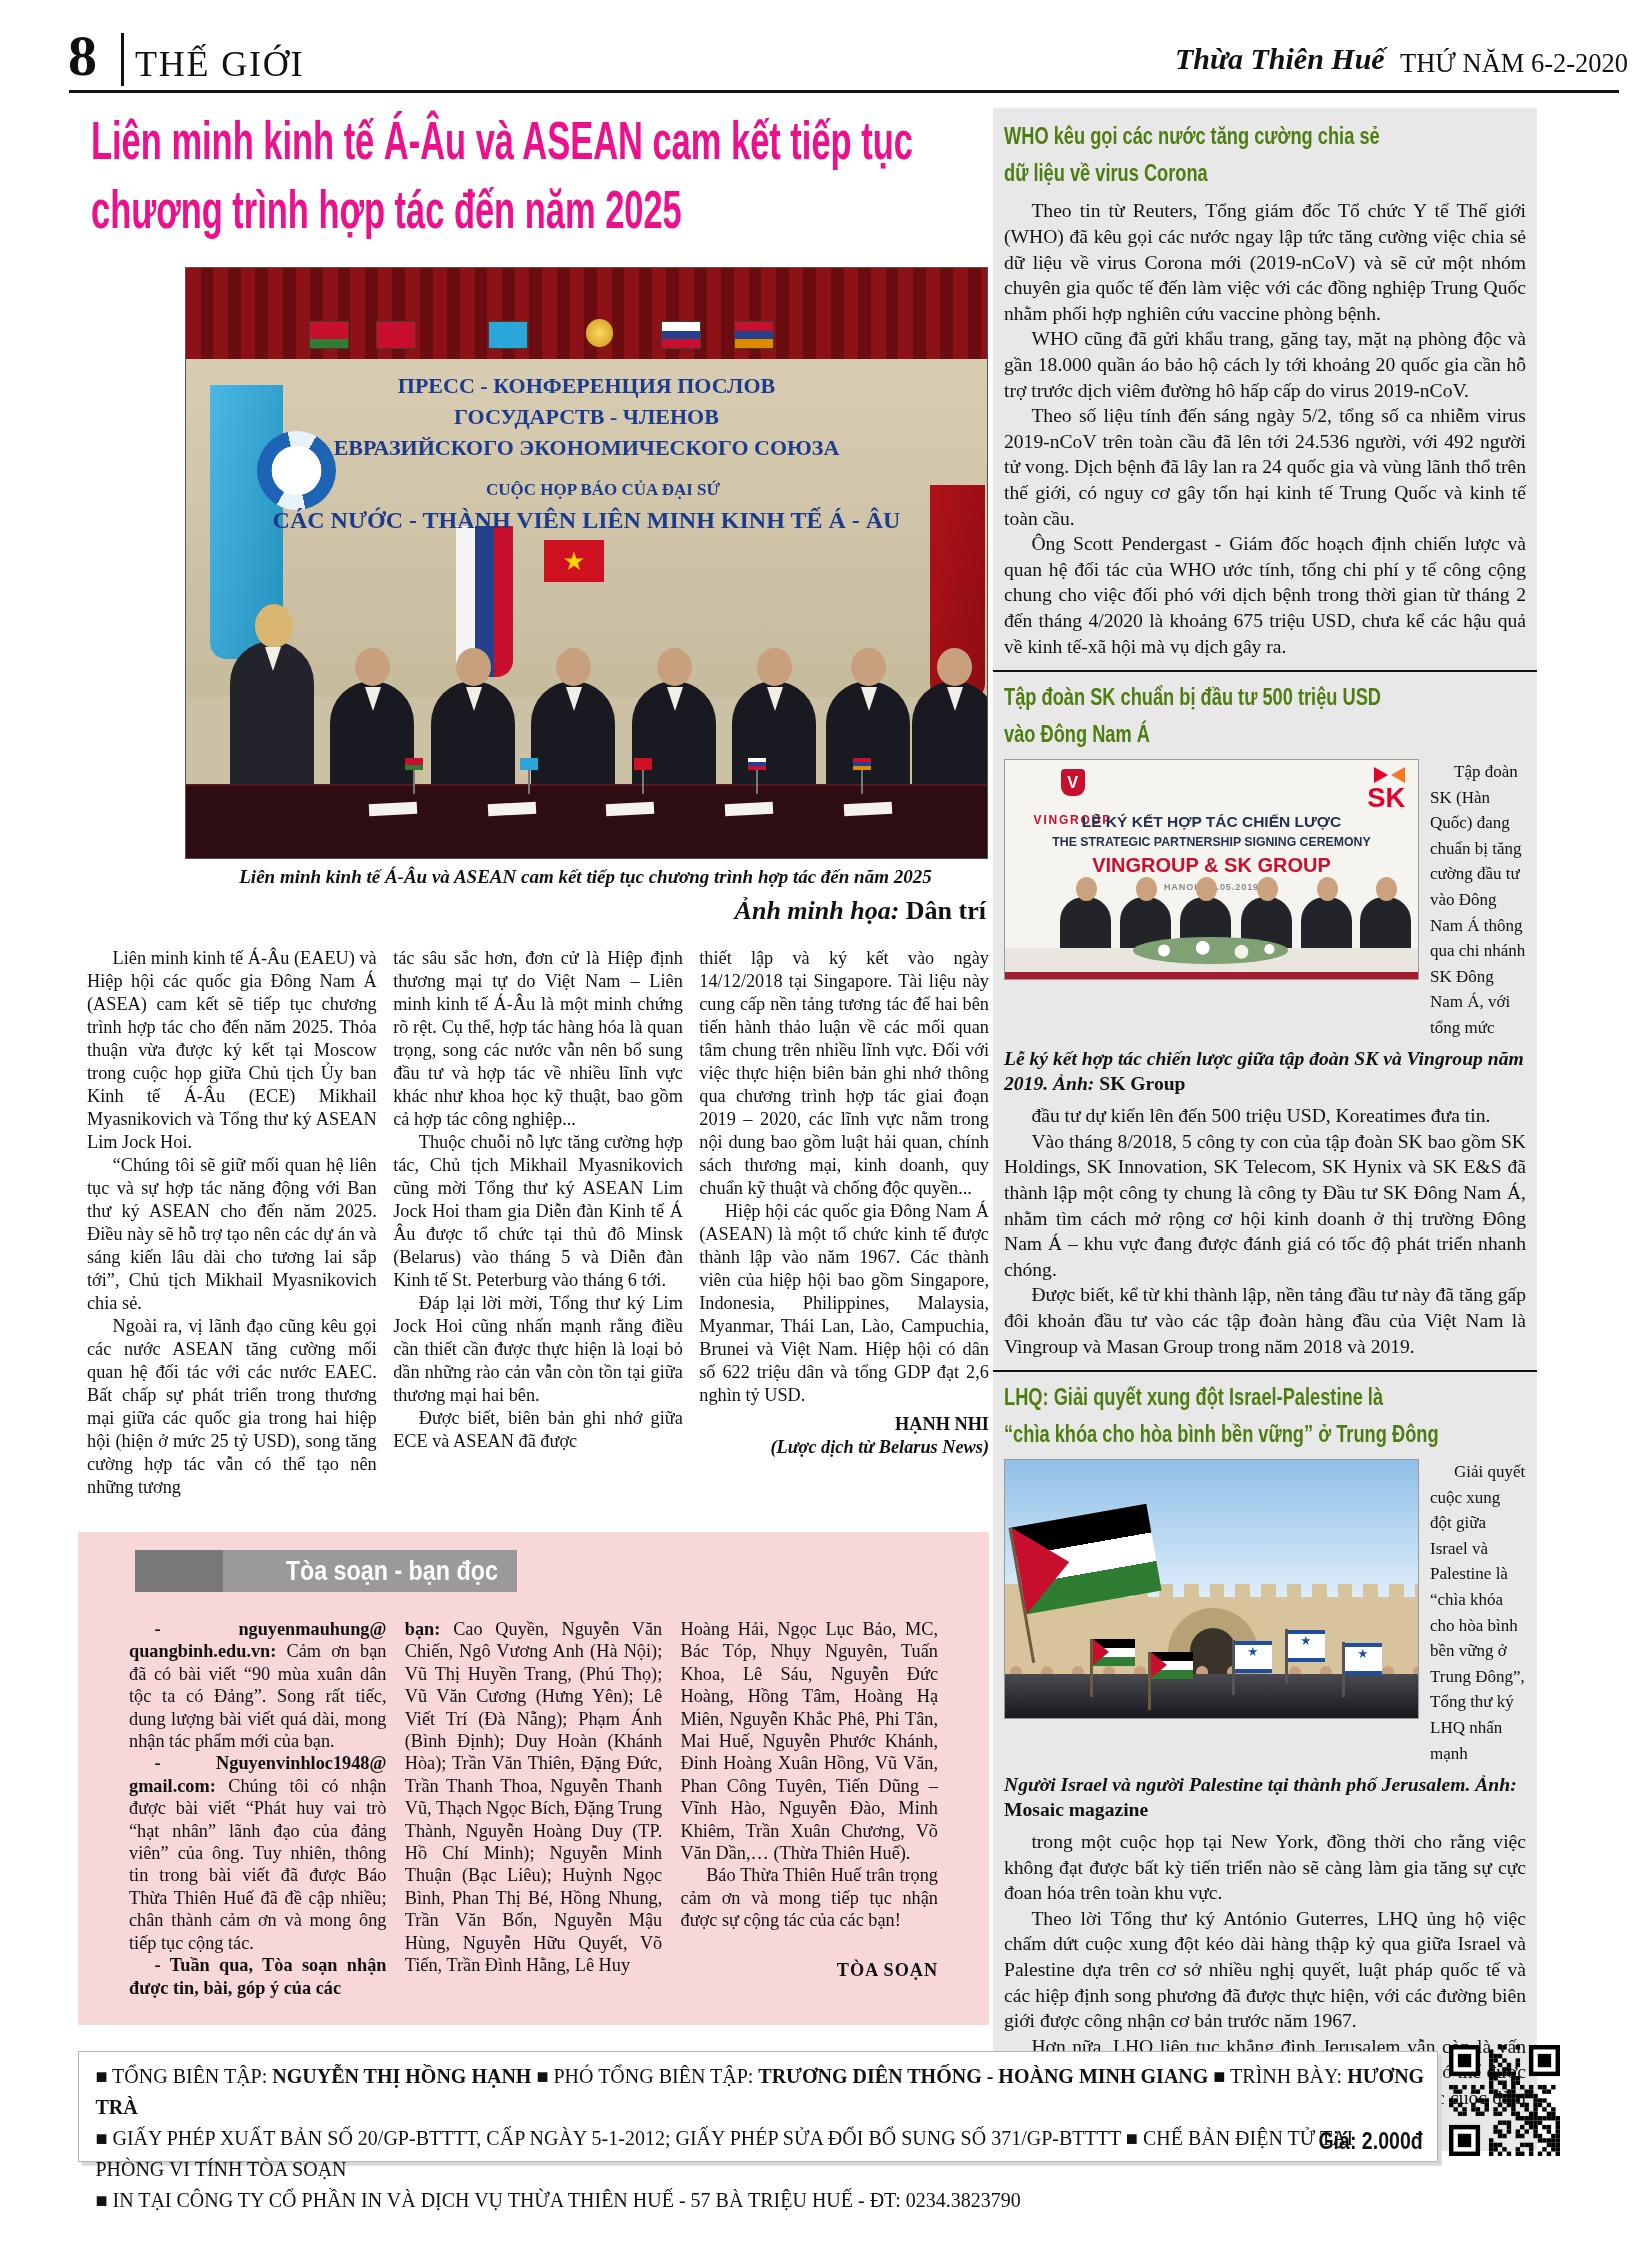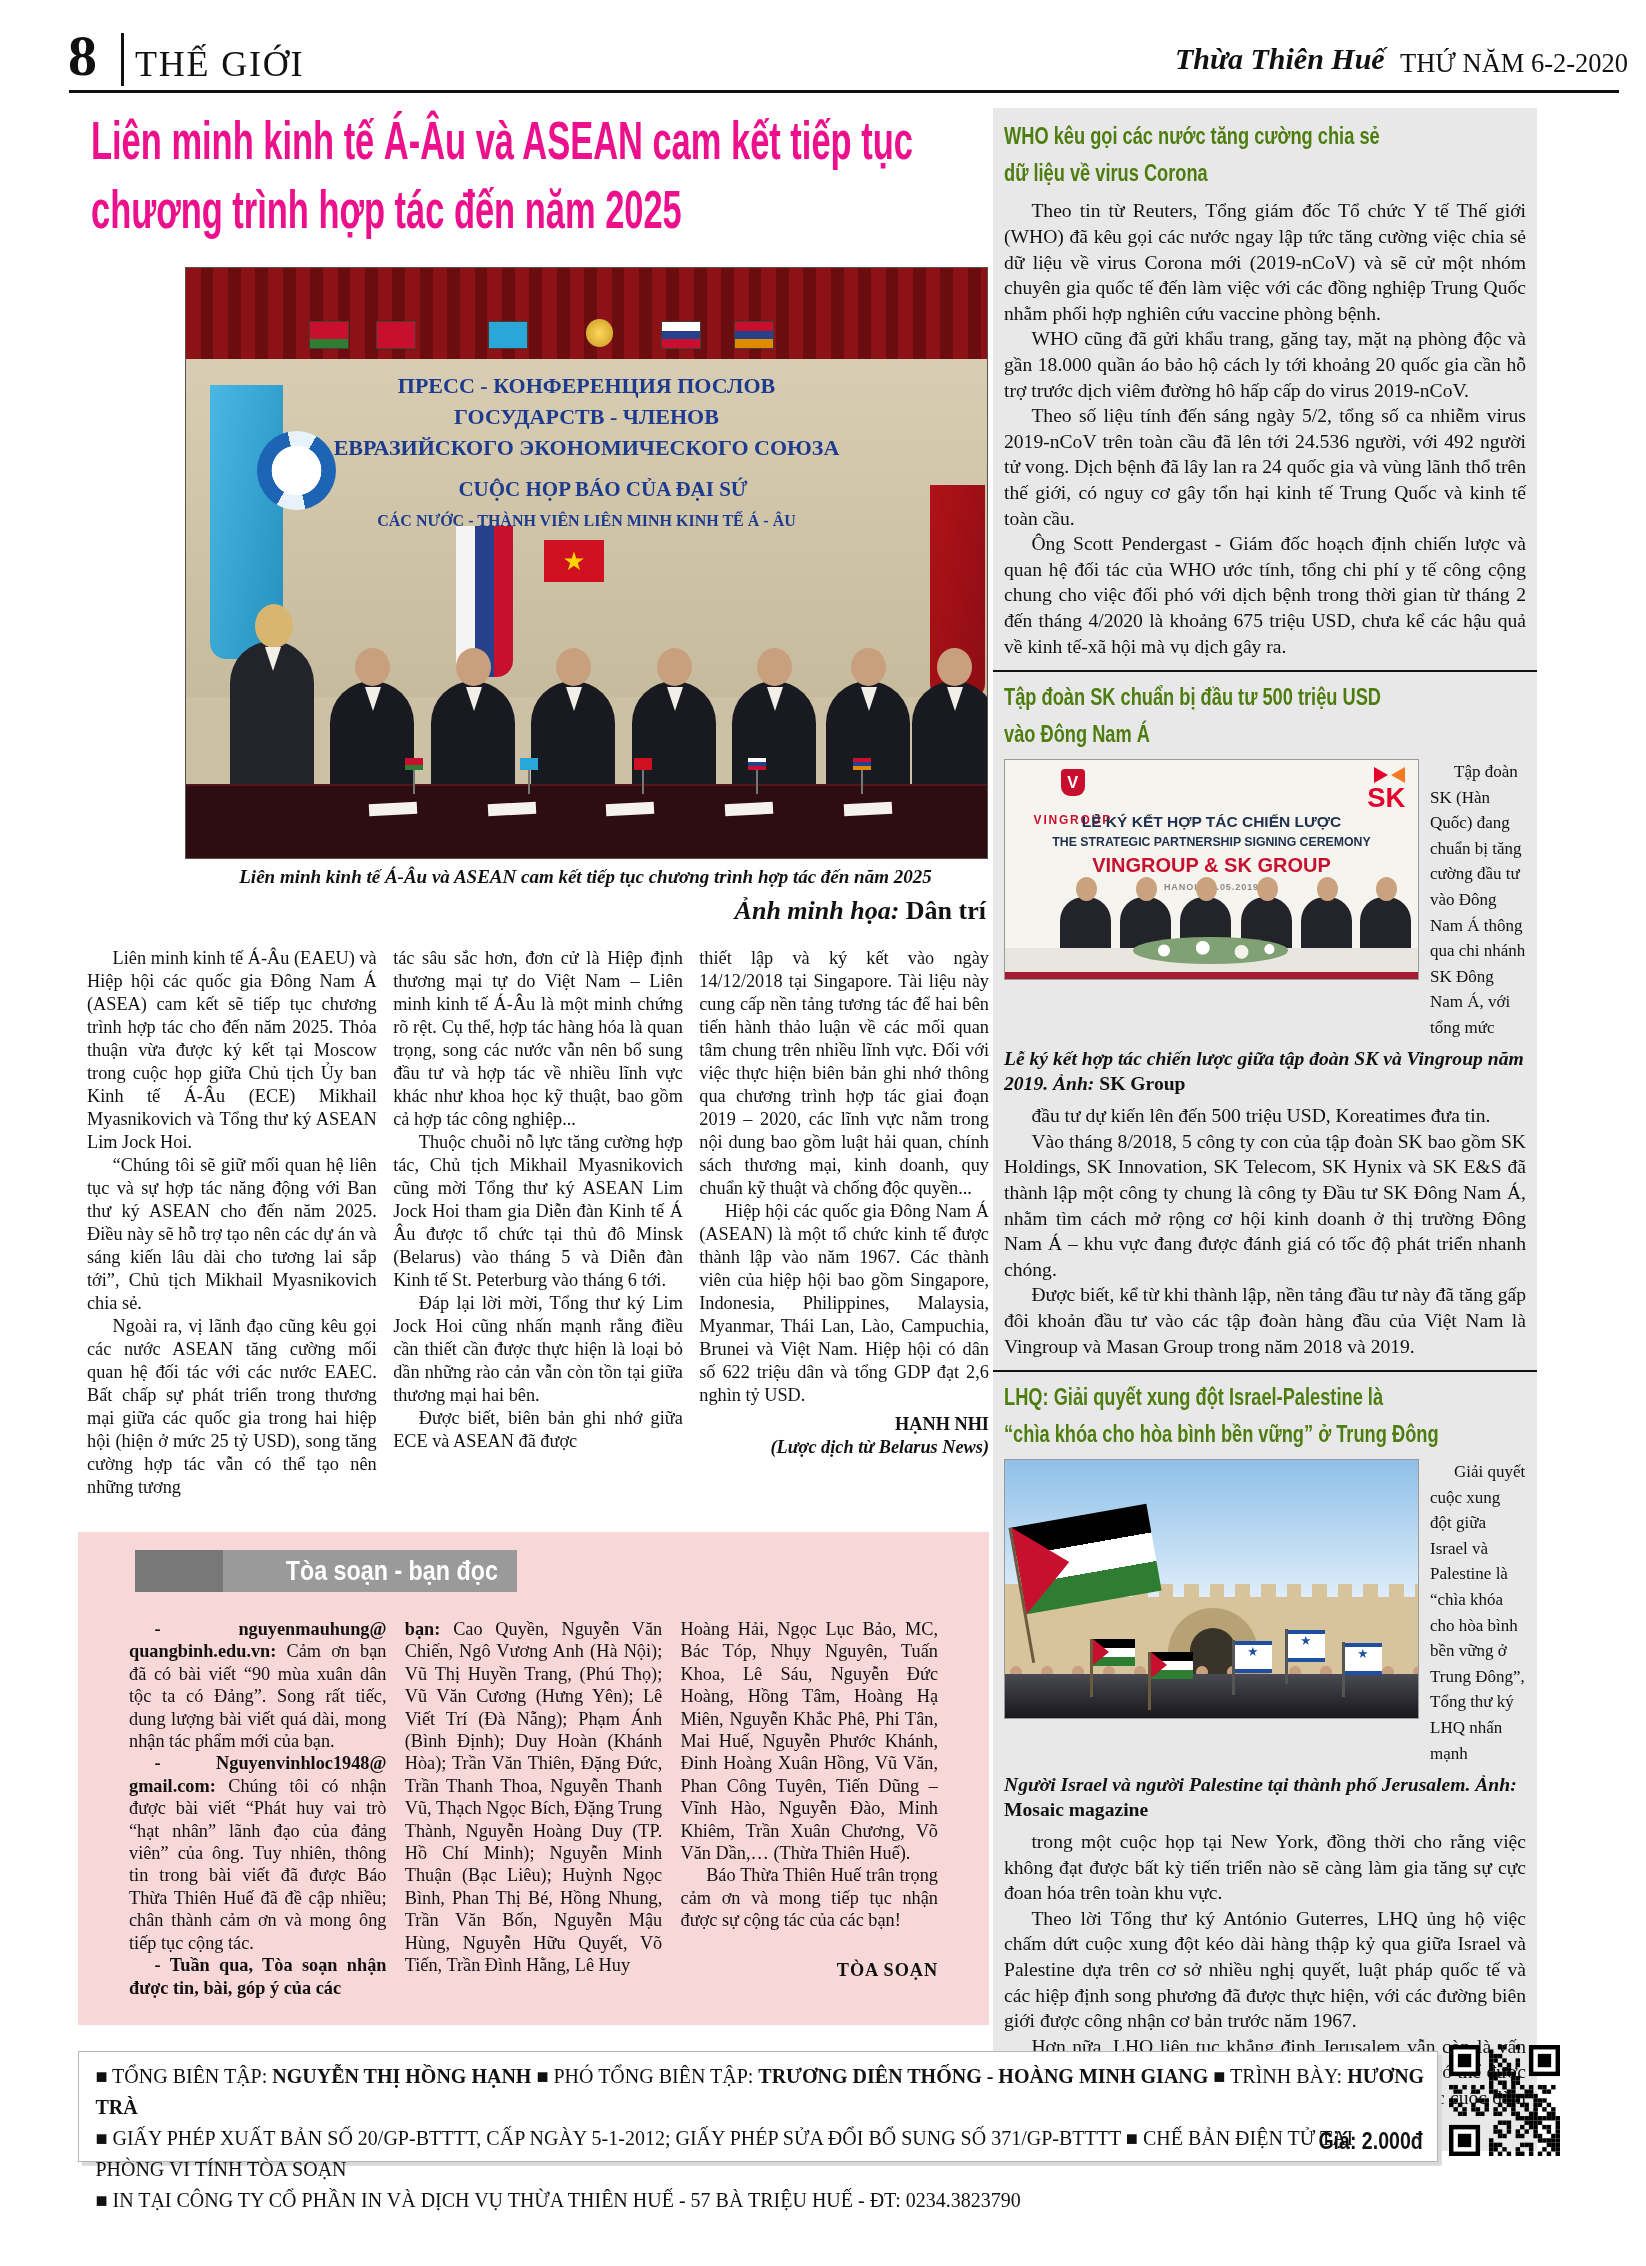--- a/index.html
+++ b/index.html
@@ -32,22 +32,22 @@
   .flagrow{position:absolute;top:53px;height:27.4px;}
   .flg{position:absolute;width:38px;height:25.6px;border:0.9px solid #4a3b30;}
   .flg-by{background:linear-gradient(#c8102e 0 66%,#2e7d32 66%);}
   .flg-kg{background:#c8102e;}
   .flg-kz{background:#2aa7d8;}
   .flg-ru{background:linear-gradient(#fff 0 33%,#27408b 33% 66%,#c8102e 66%);}
   .flg-am{background:linear-gradient(#c8102e 0 33%,#27408b 33% 66%,#e08a00 66%);}
   .emblem{position:absolute;width:27.4px;height:27.4px;border-radius:50%;background:radial-gradient(#ffd55e,#c79a1d);}
   .pm-banner{position:absolute;left:0;right:0;top:102px;text-align:center;font-weight:bold;color:#1d3b8e;}
   .pm-banner .tline{font-size:22px;line-height:31px;}
-  .pm-banner .tline:nth-child(4){font-size:21px;margin-top:11px;padding-left:33px;}
-  .pm-banner .tline:nth-child(5){font-size:16px;}
+  .pm-banner .tline:nth-child(4){font-size:17px;margin-top:11px;padding-left:33px;}
+  .pm-banner .tline:nth-child(5){font-size:24px;}
   .eaeu{position:absolute;left:71px;top:163px;width:79px;height:79px;border-radius:50%;
       background:radial-gradient(circle at 50% 50%,#fff 0 44%,transparent 45%),
                  conic-gradient(from 210deg,#1d64b5 0 38%,#e8f2fb 38% 50%,#1d64b5 50% 88%,#e8f2fb 88%);}
   .drape{position:absolute;border-radius:0 0 16.4px 16.4px;}
   .drape-kz{left:24px;top:117px;width:73px;height:274px;background:linear-gradient(100deg,#49b8e4,#2590bd);}
   .drape-ru{left:270px;top:258px;width:57px;height:151px;
       background:linear-gradient(90deg,#f4f4f4 0 33%,#27408b 33% 66%,#c8102e 66%);}
   .drape-rd{left:744px;top:217px;width:55px;height:215px;background:linear-gradient(100deg,#b01218,#8c0d13);}
   .vnflag{position:absolute;left:358px;top:272px;width:60px;height:42px;background:#cf1020;
       color:#ffd400;font-size:25.6px;line-height:42px;text-align:center;font-family:"DejaVu Sans",sans-serif;}

